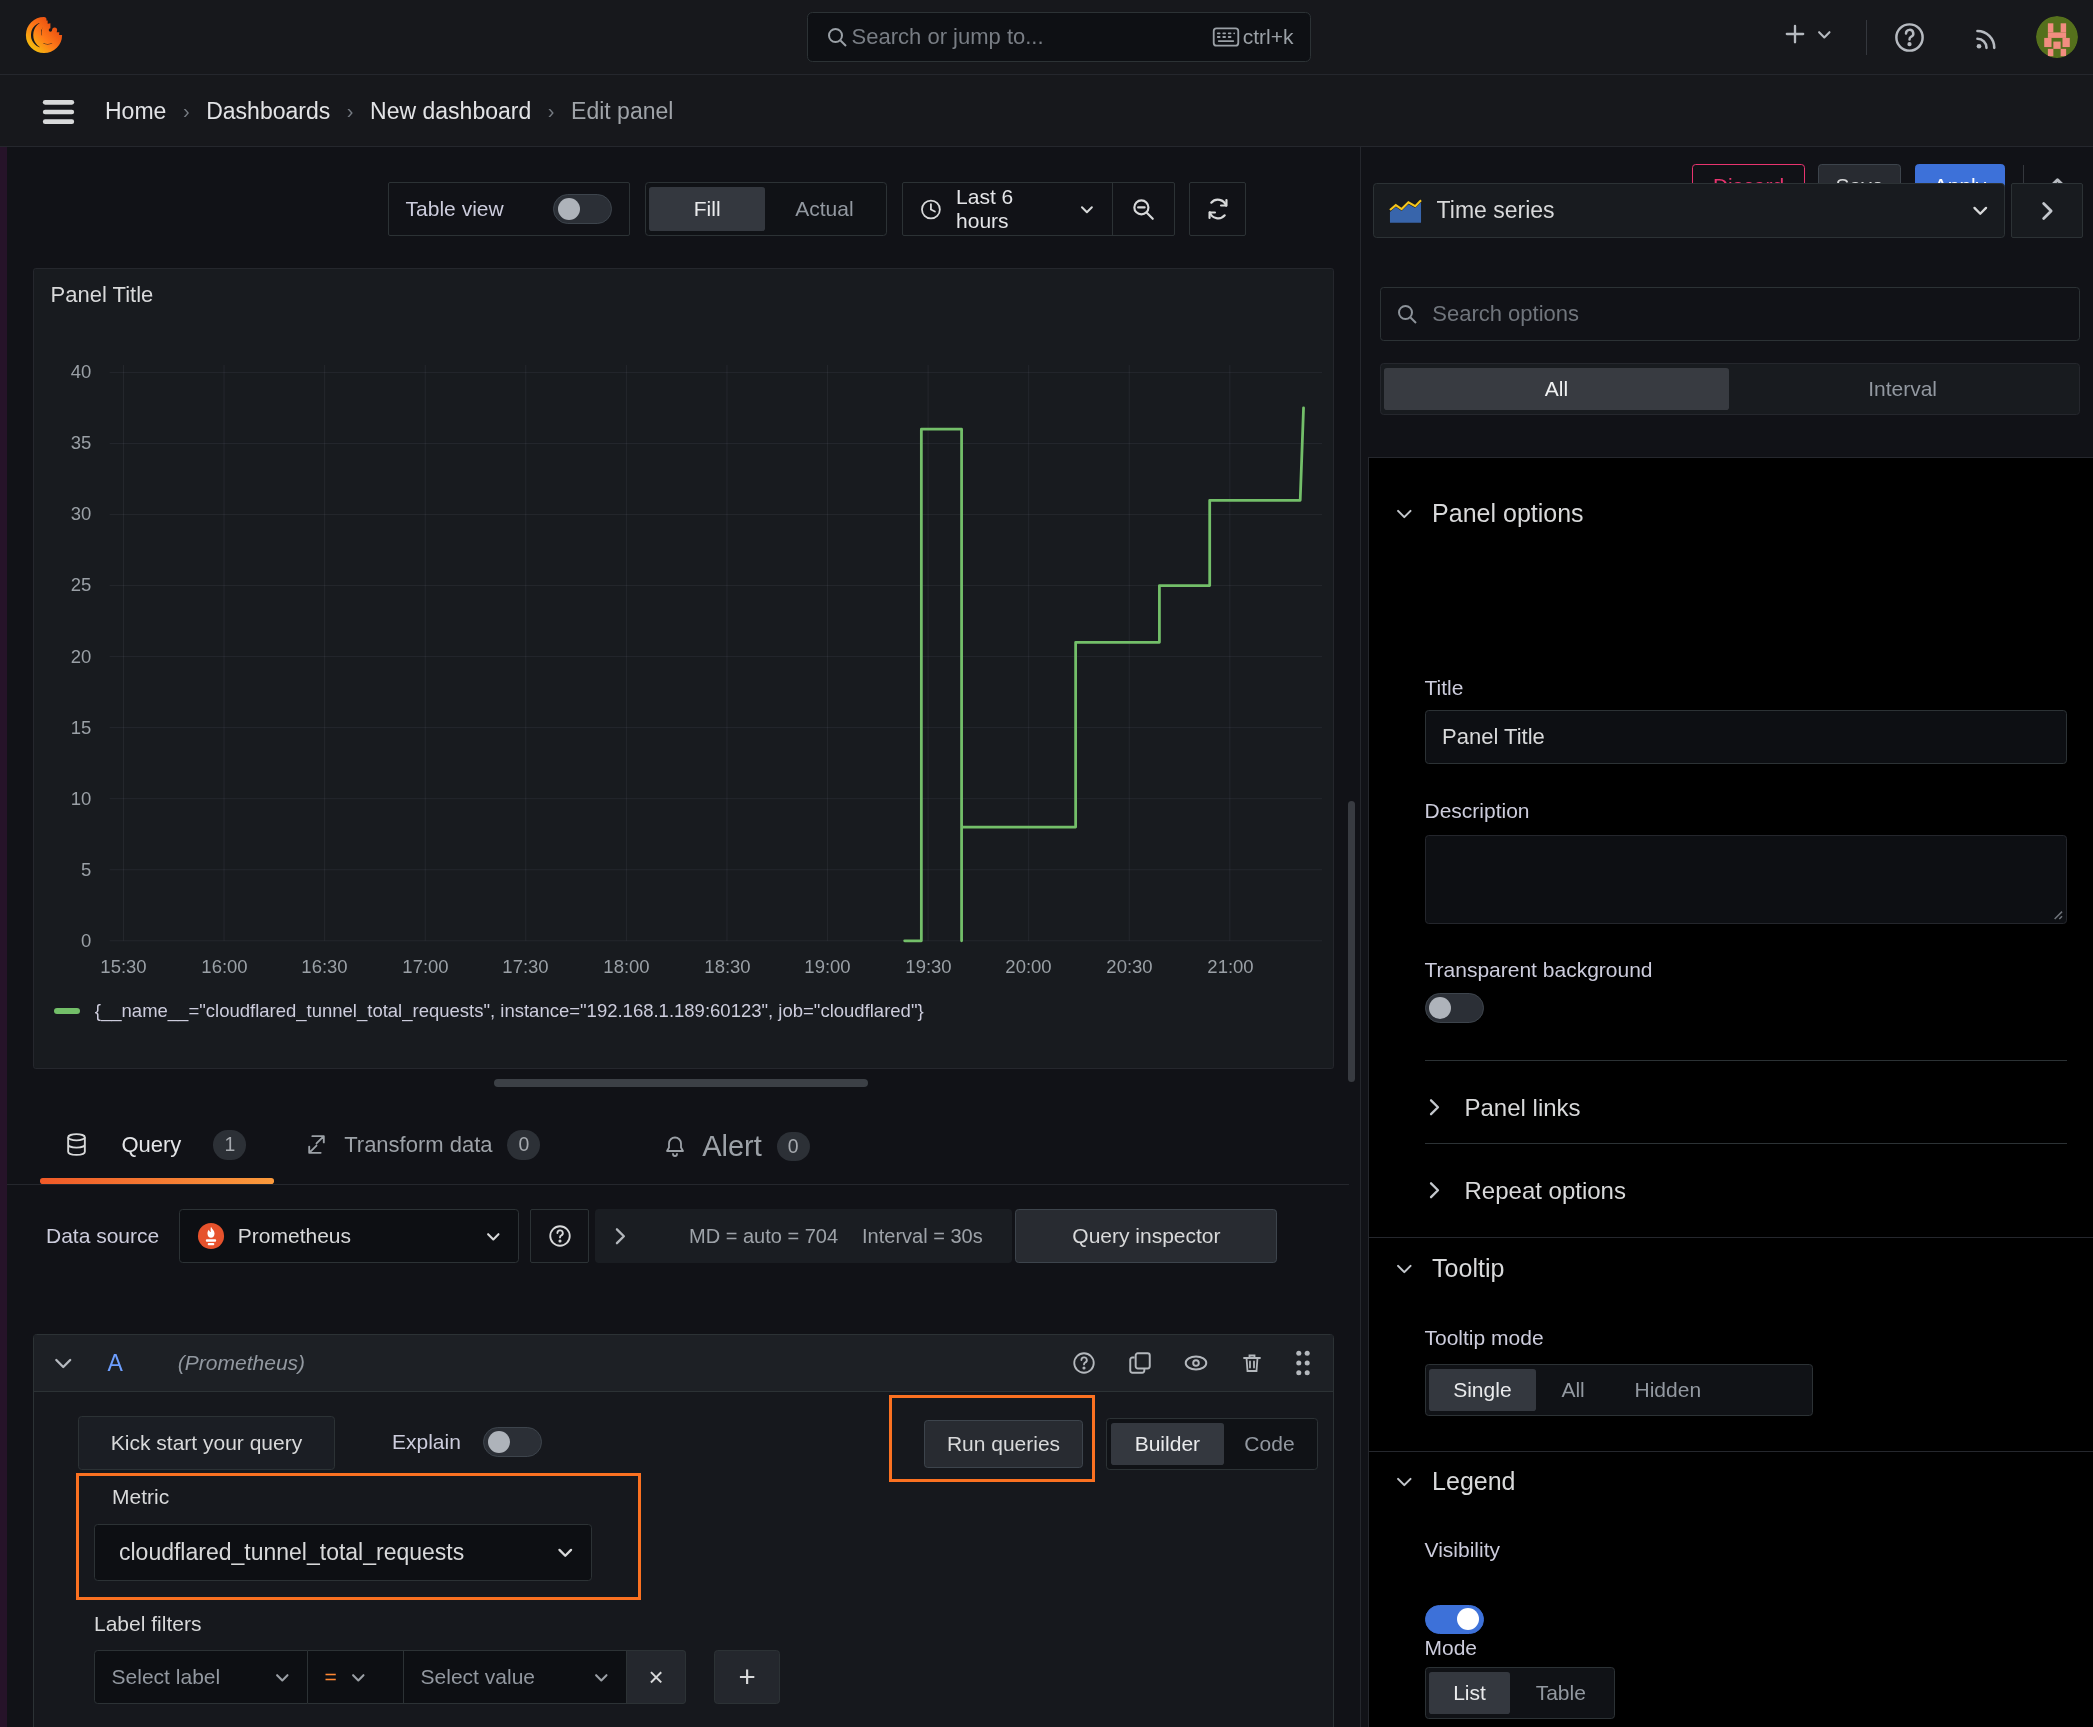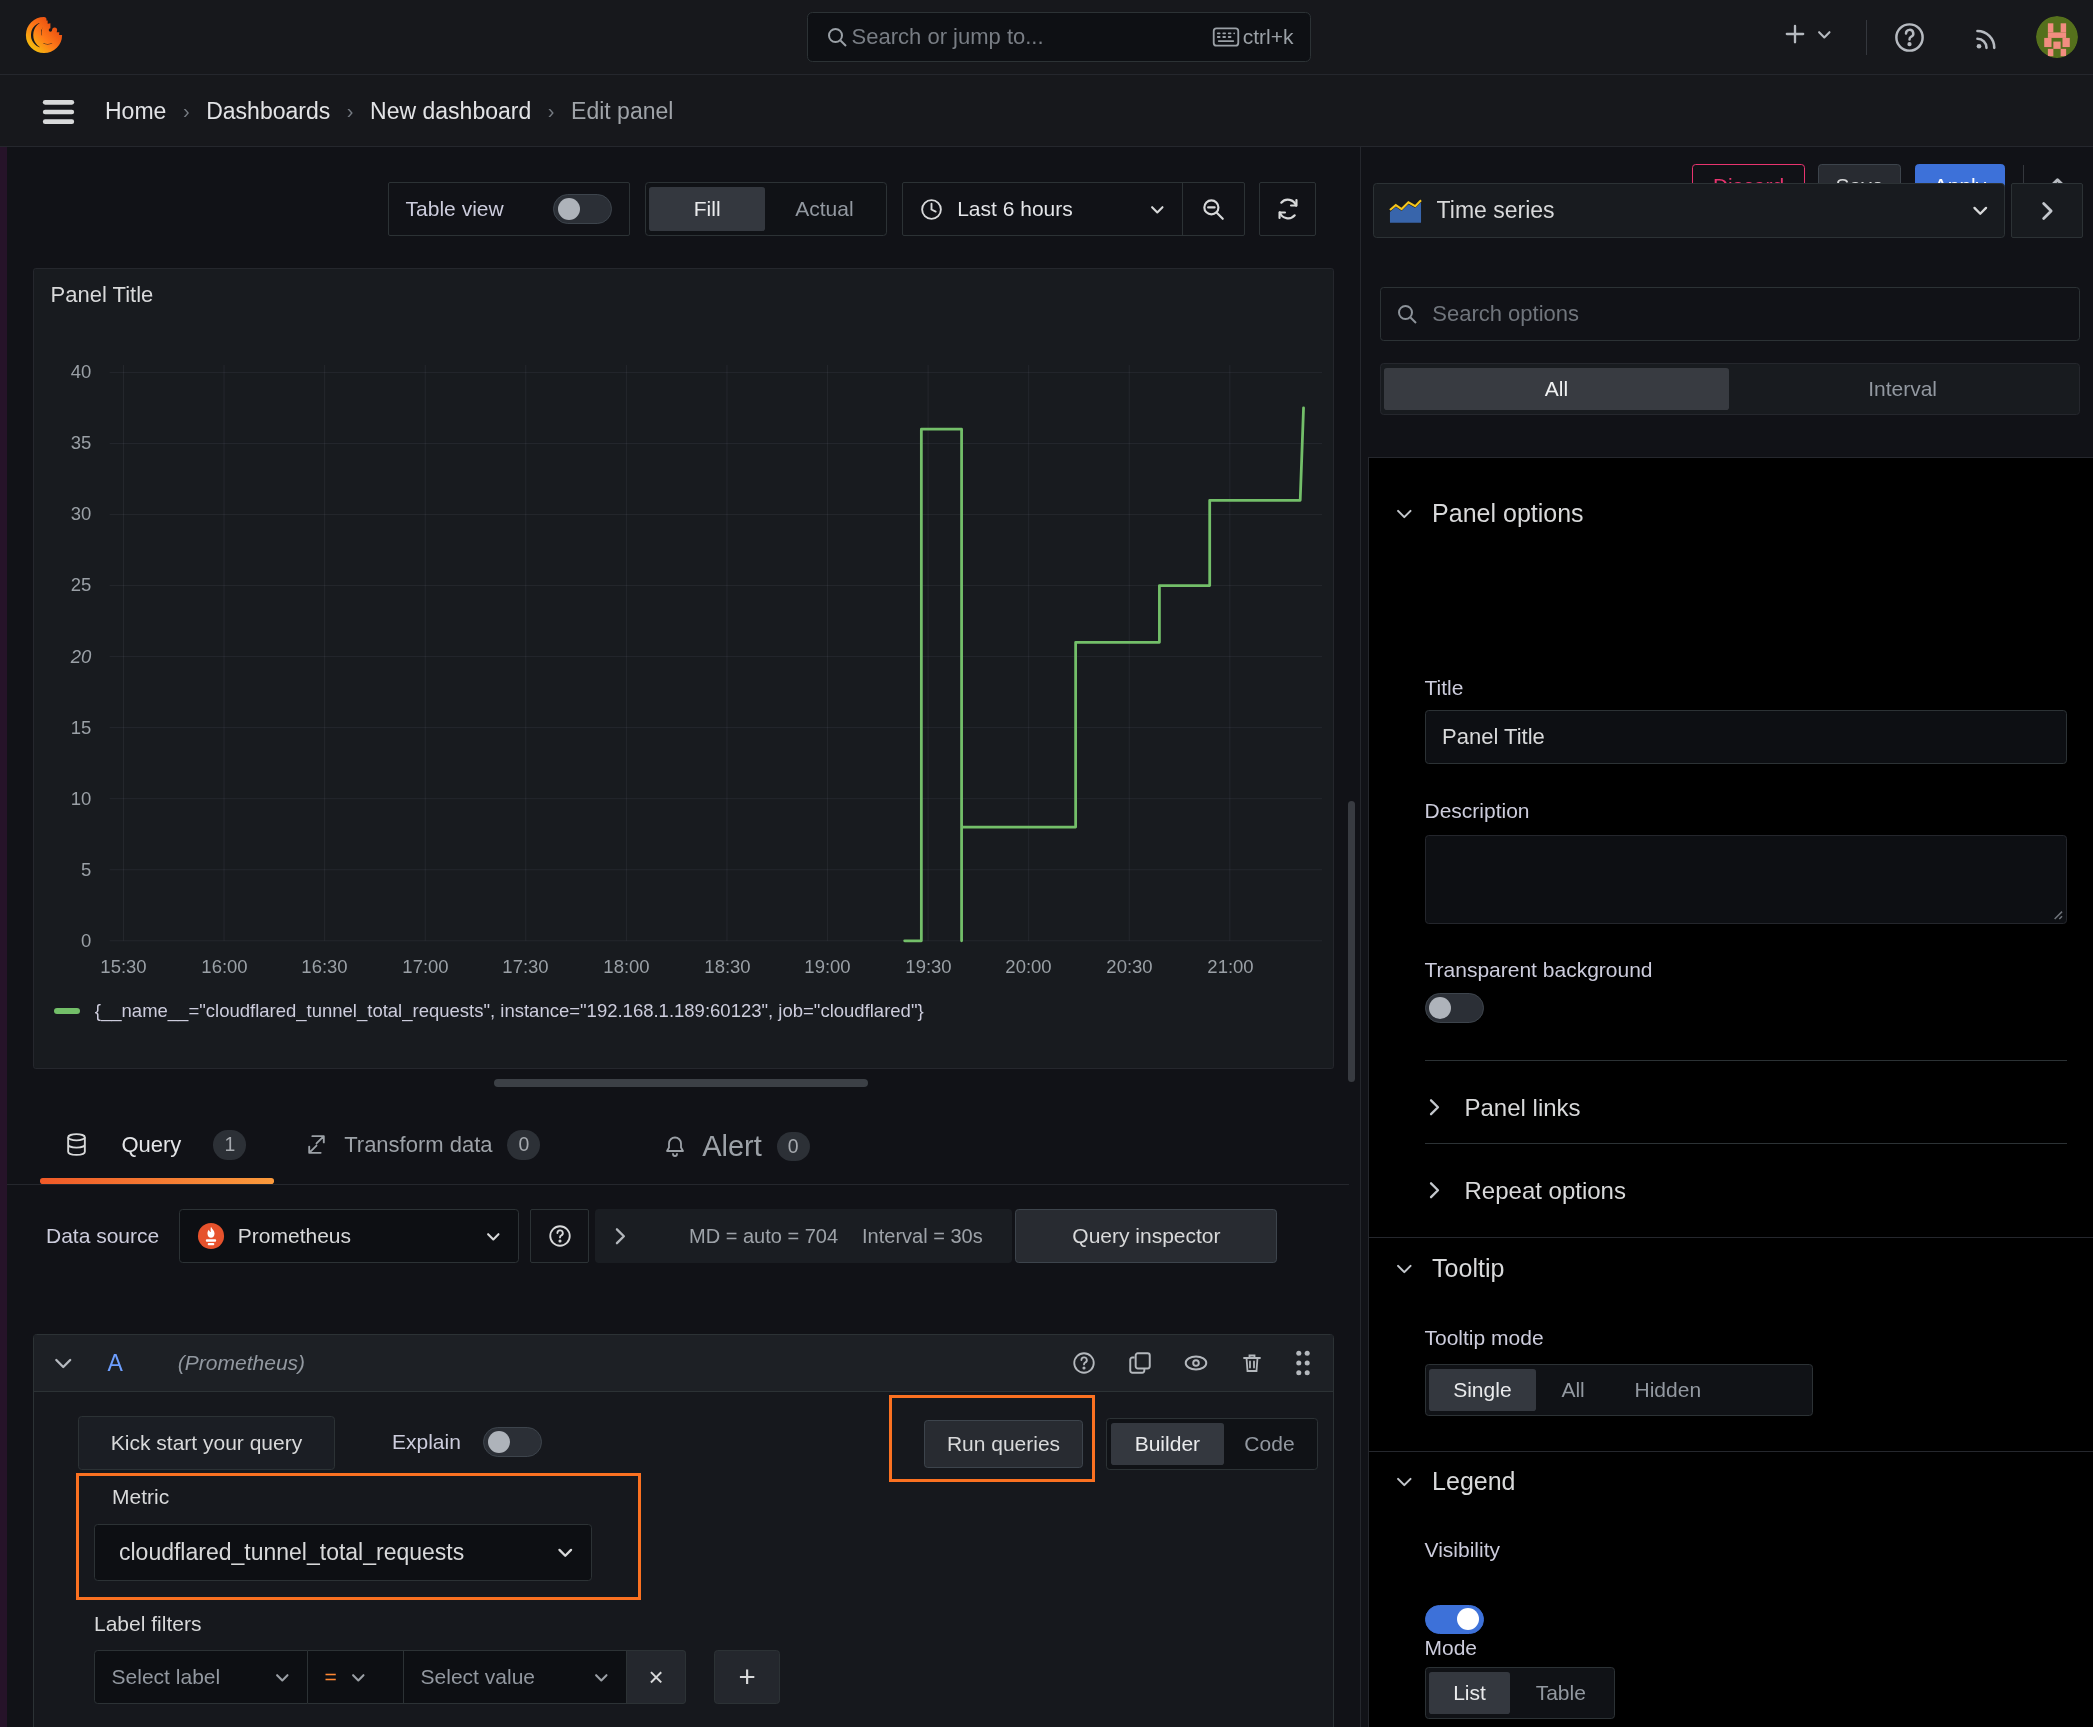--- a/index.html
+++ b/index.html
@@ -155,21 +155,21 @@
     <div class="iconbtn" style="width:242px;justify-content:space-between;padding:0 16.6px">
       <span class="label">Table view</span>
       <span class="toggle">
           <span class="knob"></span>
         </span>
     </div>
     <div class="seggroup" style="width:242px">
       <span class="seg sel" style="flex:1">Fill</span>
       <span class="seg" style="flex:1">Actual</span>
     </div>
-    <div class="iconbtn" style="width:343px;padding:0;justify-content:center">
+    <div class="iconbtn" style="width:273px;padding:0;justify-content:center">
       <div style="flex:1;display:flex;align-items:center;gap:13px;padding:0 16.6px">
         <svg width="25" height="25" viewBox="0 0 24 24" fill="none" stroke="#d8d9da" stroke-width="1.8">
             <circle cx="12" cy="12" r="9"></circle>
             <path d="M12 6.5V12l4 2" stroke-linecap="round"></path>
           </svg>
         <span class="label" style="color:#e4e5e8">Last 6 hours</span>
         <svg width="16.6" height="16.6" viewBox="0 0 16 16" fill="none" stroke="#d8d9da" stroke-width="2" style="margin-left:auto">
             <path d="M3 6l5 5 5-5" stroke-linecap="round" stroke-linejoin="round"></path>
           </svg>
       </div>
@@ -213,21 +213,21 @@
         <line x1="1078" y1="104" x2="1078" y2="728" stroke="rgba(204,204,220,0.08)" stroke-width="1"></line>
         <line x1="1187" y1="104" x2="1187" y2="728" stroke="rgba(204,204,220,0.08)" stroke-width="1"></line>
         <line x1="1296" y1="104" x2="1296" y2="728" stroke="rgba(204,204,220,0.08)" stroke-width="1"></line>
         <path d="M943.6 728.0 L961.7 728.0 L961.7 173.6 L1005.3 173.6 L1005.3 728.0 L1005.3 604.8 L1128.9 604.8 L1128.9 404.6 L1219.7 404.6 L1219.7 343.0 L1274.2 343.0 L1274.2 250.6 L1372.3 250.6 L1375.9 150.5" fill="none" stroke="#73bf69" stroke-width="3" stroke-linejoin="round" stroke-linecap="round"></path>
       </svg>
     <div id="ylabels">
         <span class="abs axis-ylabel" style="left: 7.4px; top: 661px;">0</span>
         <span class="abs axis-ylabel" style="left: 7.4px; top: 590px;">5</span>
         <span class="abs axis-ylabel" style="left: 7.4px; top: 519px;">10</span>
         <span class="abs axis-ylabel" style="left: 7.4px; top: 448px;">15</span>
-        <span class="abs axis-ylabel" style="left: 7.4px; top: 377px; font-style: italic;">20</span>
+        <span class="abs axis-ylabel" style="left: 7.4px; top: 377px;">20</span>
         <span class="abs axis-ylabel" style="left: 7.4px; top: 305px;">25</span>
         <span class="abs axis-ylabel" style="left: 7.4px; top: 234px;">30</span>
         <span class="abs axis-ylabel" style="left: 7.4px; top: 163px;">35</span>
         <span class="abs axis-ylabel" style="left: 7.4px; top: 92px;">40</span>
       </div>
     <div id="xlabels">
         <span class="abs axis-xlabel" style="left: 48px; top: 687px;">15:30</span>
         <span class="abs axis-xlabel" style="left: 149px; top: 687px;">16:00</span>
         <span class="abs axis-xlabel" style="left: 249px; top: 687px;">16:30</span>
         <span class="abs axis-xlabel" style="left: 350px; top: 687px;">17:00</span>

